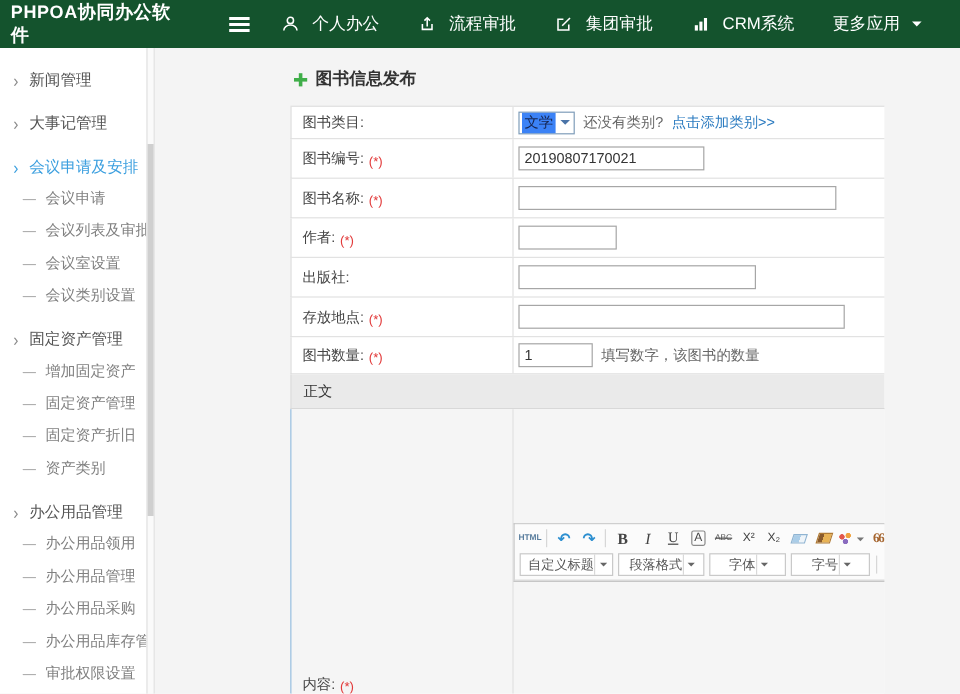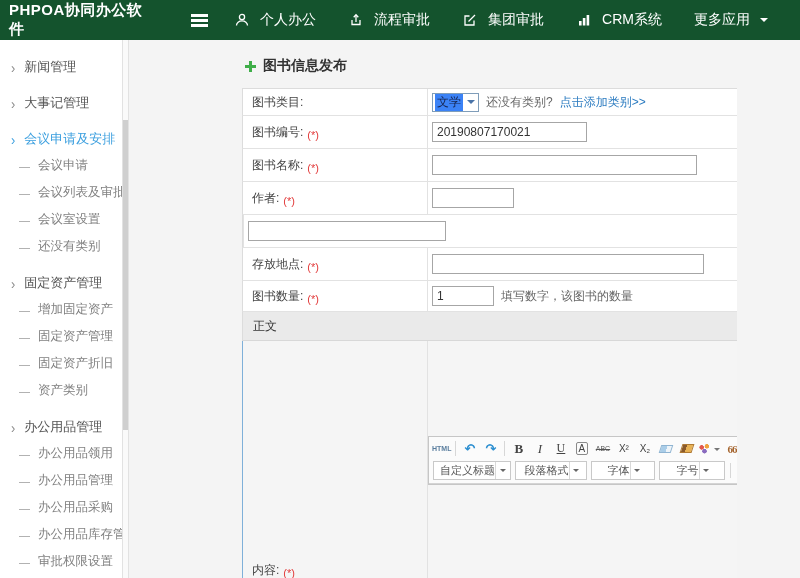--- a/index.html
+++ b/index.html
@@ -190,21 +190,21 @@
   <div class="schild">
       <span class="mk">—</span>
       <span>会议列表及审批</span>
     </div>
   <div class="schild">
       <span class="mk">—</span>
       <span>会议室设置</span>
     </div>
   <div class="schild">
       <span class="mk">—</span>
-      <span>还没有类别</span>
+      <span>会议类别设置</span>
     </div>
   <div class="sgroup">
       <span class="mk">›</span>
       <span>固定资产管理</span>
     </div>
   <div class="schild">
       <span class="mk">—</span>
       <span>增加固定资产</span>
     </div>
   <div class="schild">
@@ -296,20 +296,23 @@
       <div class="flabel">
           <span>作者:</span>
           <span class="req">(*)</span>
         </div>
       <div class="fvalue">
           <input class="tin" style="width: 82px;" value="">
         </div>
     </div>
 
     <div class="frow">
+      <div class="flabel">
+          <span>出版社:</span>
+        </div>
       <div class="fvalue">
           <input class="tin" style="width: 198px;" value="">
         </div>
     </div>
 
     <div class="frow">
       <div class="flabel">
           <span>存放地点:</span>
           <span class="req">(*)</span>
         </div>

